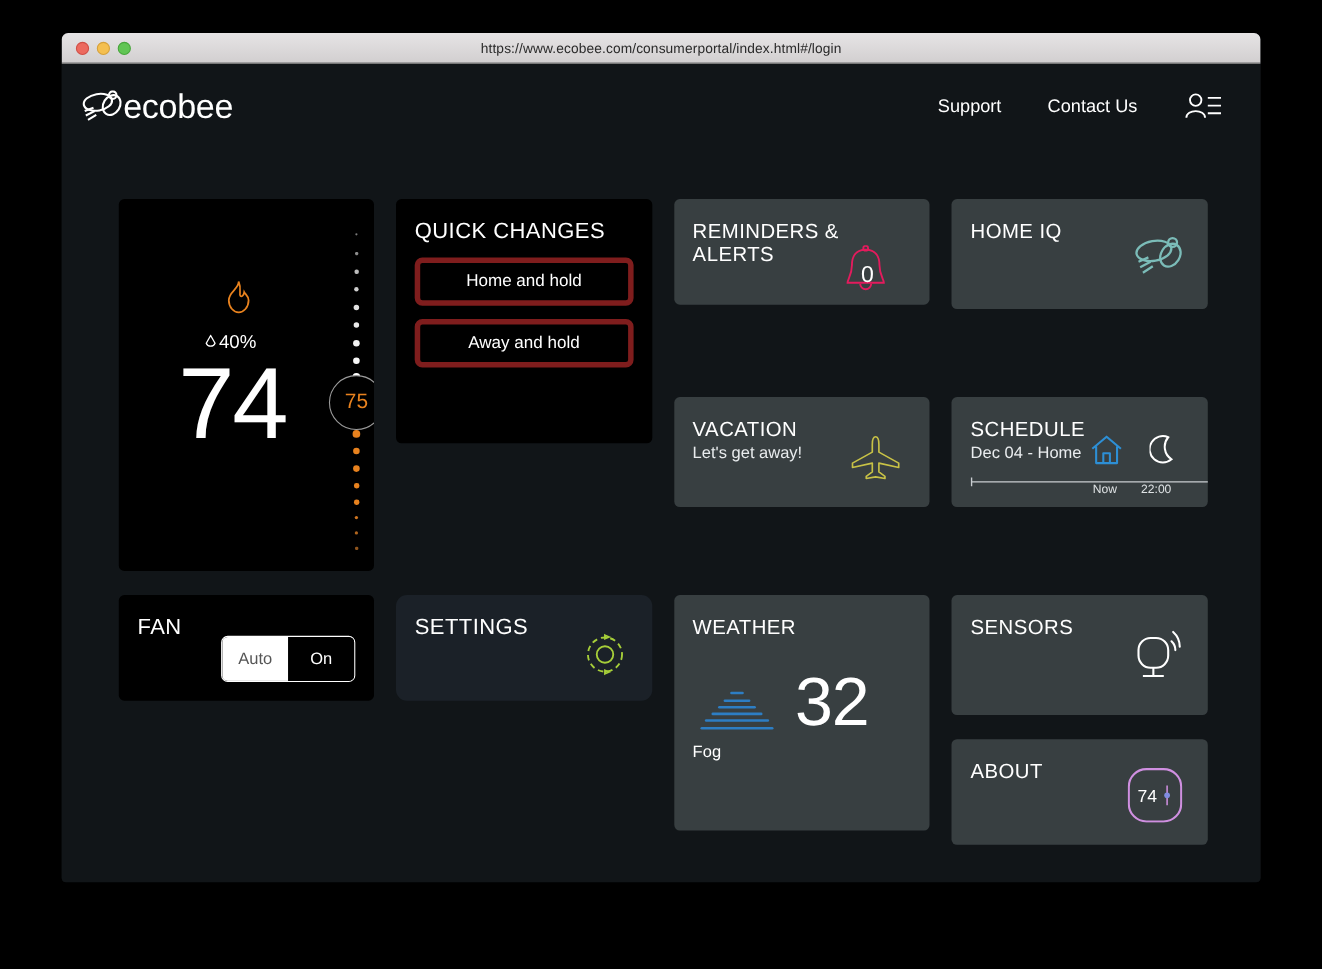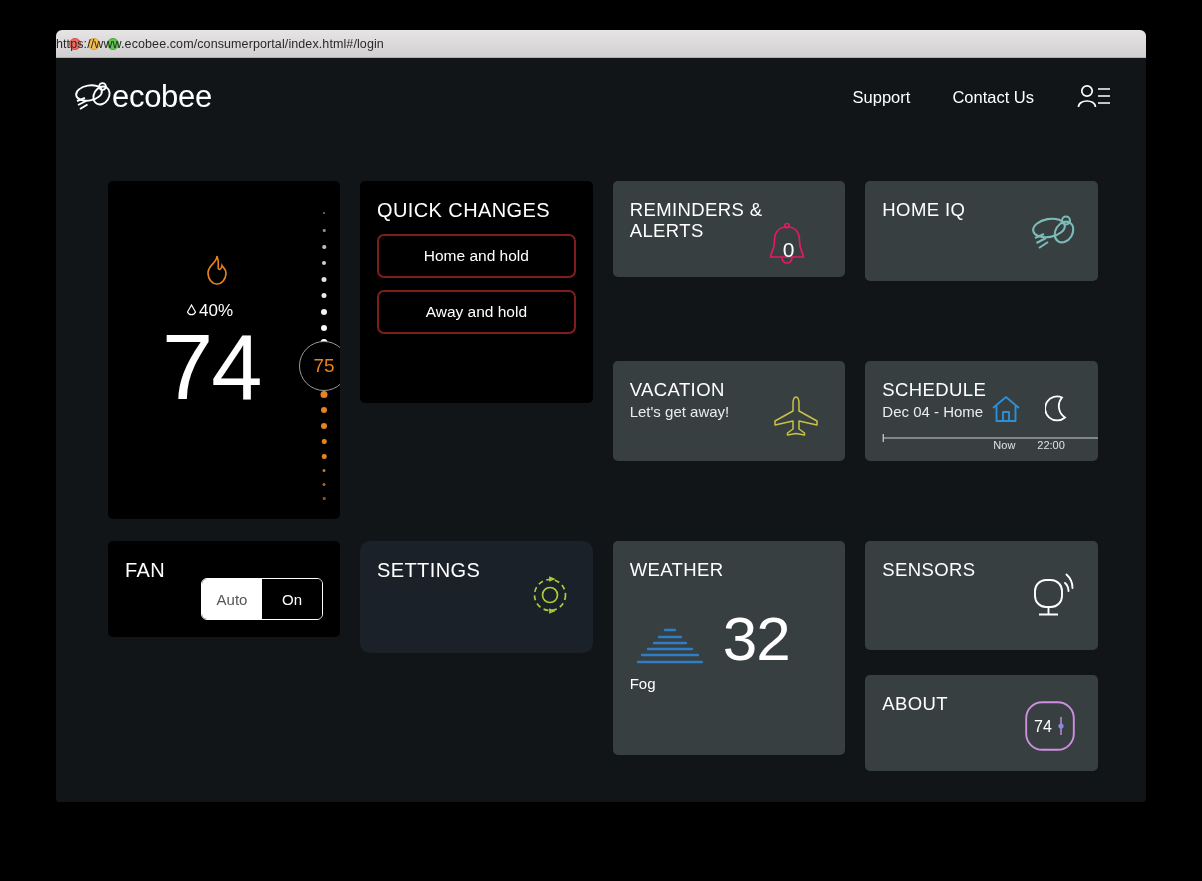--- a/index.html
+++ b/index.html
@@ -22,21 +22,21 @@
     border-bottom: 1px solid #b3b0b1;
     display: flex; align-items: center;
     position: relative;
   }
   .lights { display: flex; gap: 7px; margin-left: 13px; }
   .light { width: 12px; height: 12px; border-radius: 50%; }
   .light.red    { background: #ec6a5f; border: .5px solid #d04e45; }
   .light.yellow { background: #f4bf50; border: .5px solid #d6a13a; }
   .light.green  { background: #61c554; border: .5px solid #48a63c; }
   #url {
-    position: absolute; left: 0; right: 0; 
+    position: absolute; left: 0; right: 0; text-align: center;
     font-size: 12.5px; color: #2a2a2a; letter-spacing: .1px;
   }
   #page { width: 100%; height: calc(100% - 28px); background: #111518; position: relative; }
 
   
   #appheader {
     height: 78px; display: flex; align-items: center;
     padding: 0 34px 0 18px;
   }
   #logo { display: flex; align-items: center; gap: 0; }
@@ -98,27 +98,27 @@
     flex: 1; display: flex; align-items: center; justify-content: center;
     font-size: 15px;
   }
   #fantoggle .sel   { background: #fff; color: #555; }
   #fantoggle .unsel { background: #000; color: #fff; }
 
   
   #quick { grid-column: 2; grid-row: 1 / span 2; height: 222px; }
   .qbtn {
     display: flex; align-items: center; justify-content: center;
-    height: 44px; border: 2px solid #7f1d1d; border-radius: 7px;
+    height: 44px; border: 5px solid #7f1d1d; border-radius: 7px;
     color: #fff; font-size: 15.5px; margin-top: 12px;
   }
   #quick .qbtn:first-of-type { margin-top: 44px; }
 
   
-  #settings { grid-column: 2; grid-row: 3; height: 112px; border-radius: 10px; }
+  #settings { grid-column: 2; grid-row: 3; height: 96px; border-radius: 10px; }
   
   #system { grid-column: 2; grid-row: 4; height: 96px; }
 
   
   #reminders { grid-column: 3; grid-row: 1; height: 96px; }
   #vacation  { grid-column: 3; grid-row: 2; height: 100px; }
   #weather   { grid-column: 3; grid-row: 3 / span 2; height: 214px; }
   #homeiq    { grid-column: 4; grid-row: 1; height: 100px; }
   #schedule  { grid-column: 4; grid-row: 2; height: 100px; }
   #sensors   { grid-column: 4; grid-row: 3; height: 109px; }

